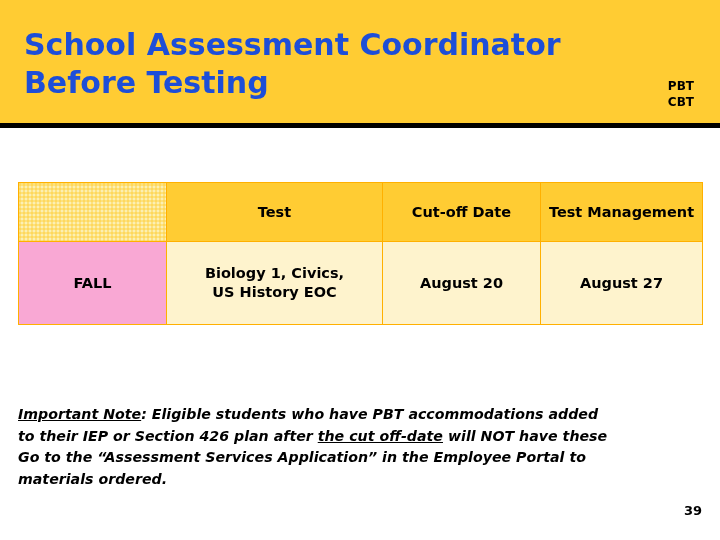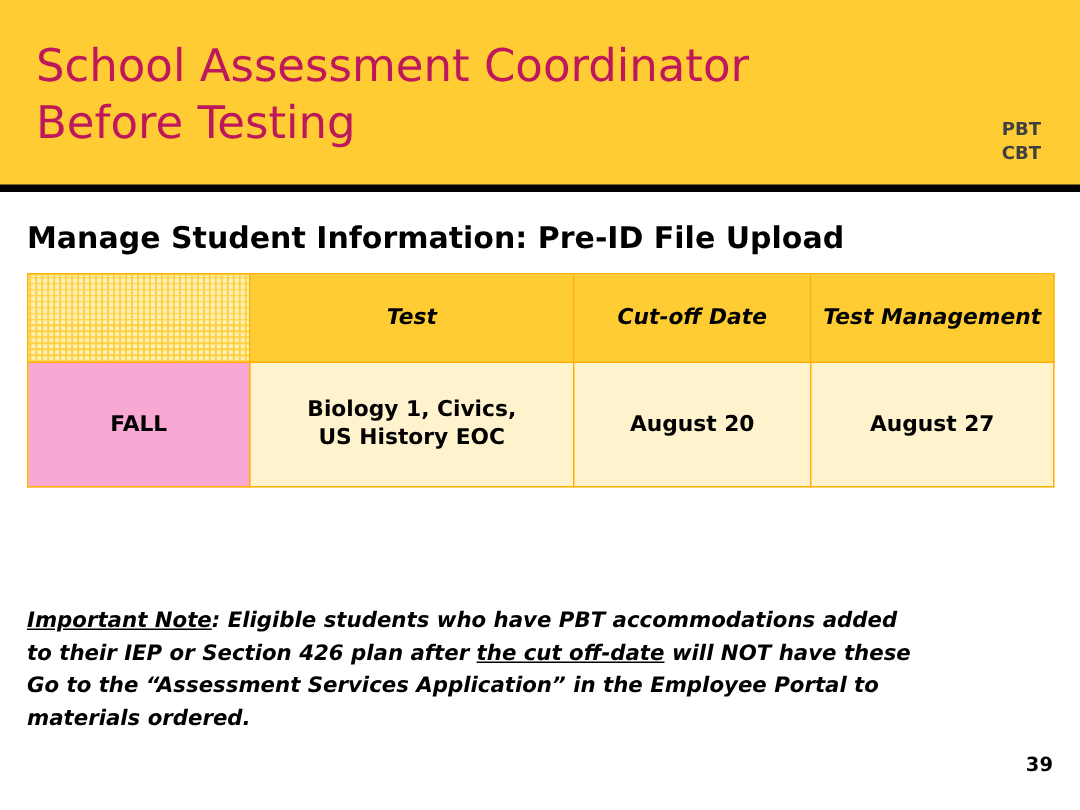--- a/index.html
+++ b/index.html
@@ -28,34 +28,34 @@
     height: 128px;
     background: #ffcc33;
     border-bottom: 5px solid #000000;
     box-sizing: border-box;
   }
   .header-title {
     position: absolute;
     left: 24px;
     top: 26px;
     width: 600px;
-    color: #be185d;
+    color: #1d4ed8;
     font-family: "DejaVu Sans", sans-serif;
     font-size: 30px;
-    font-weight: normal;
+    font-weight: bold;
     line-height: 38px;
     letter-spacing: 0px;
     white-space: pre-line;
   }
   .header-mode {
     position: absolute;
     right: 26px;
     top: 78px;
     text-align: left;
-    color: #404040;
+    color: #000000;
     font-size: 12px;
     font-weight: bold;
     line-height: 16px;
   }
   
   .section-title {
     position: absolute;
     left: 18px;
     top: 146px;
     width: 690px;
@@ -87,21 +87,20 @@
   .col-c { width: 158px; }
   .col-d { width: 162px; }
 
   thead th {
     background: #ffcc33;
     height: 58px;
     font-size: 14.5px;
     font-weight: bold;
     color: #000000;
     line-height: 18px;
-    font-style: italic;
   }
   thead th.corner {
     background-color: #fcf0b4;
     background-image:
       repeating-linear-gradient(0deg, rgba(255,204,51,.85) 0px, rgba(255,204,51,.85) 1px, rgba(0,0,0,0) 1px, rgba(0,0,0,0) 4px),
       repeating-linear-gradient(90deg, rgba(255,204,51,.85) 0px, rgba(255,204,51,.85) 1px, rgba(0,0,0,0) 1px, rgba(0,0,0,0) 4px);
   }
   tbody td {
     background: #fef3cd;
     height: 82px;
@@ -141,21 +140,20 @@
 
   <div class="header-band">
     <div class="header-title">School Assessment Coordinator
 Before Testing</div>
     <div class="header-mode">
       <div>PBT</div>
       <div>CBT</div>
     </div>
   </div>
 
-  <div class="section-title">Manage Student Information: Pre-ID File Upload</div>
 
   <div class="table-wrap">
     <table class="info">
       <colgroup>
         <col class="col-a">
           <col class="col-b">
           <col class="col-c">
           <col class="col-d">
       </colgroup>
       <thead>

